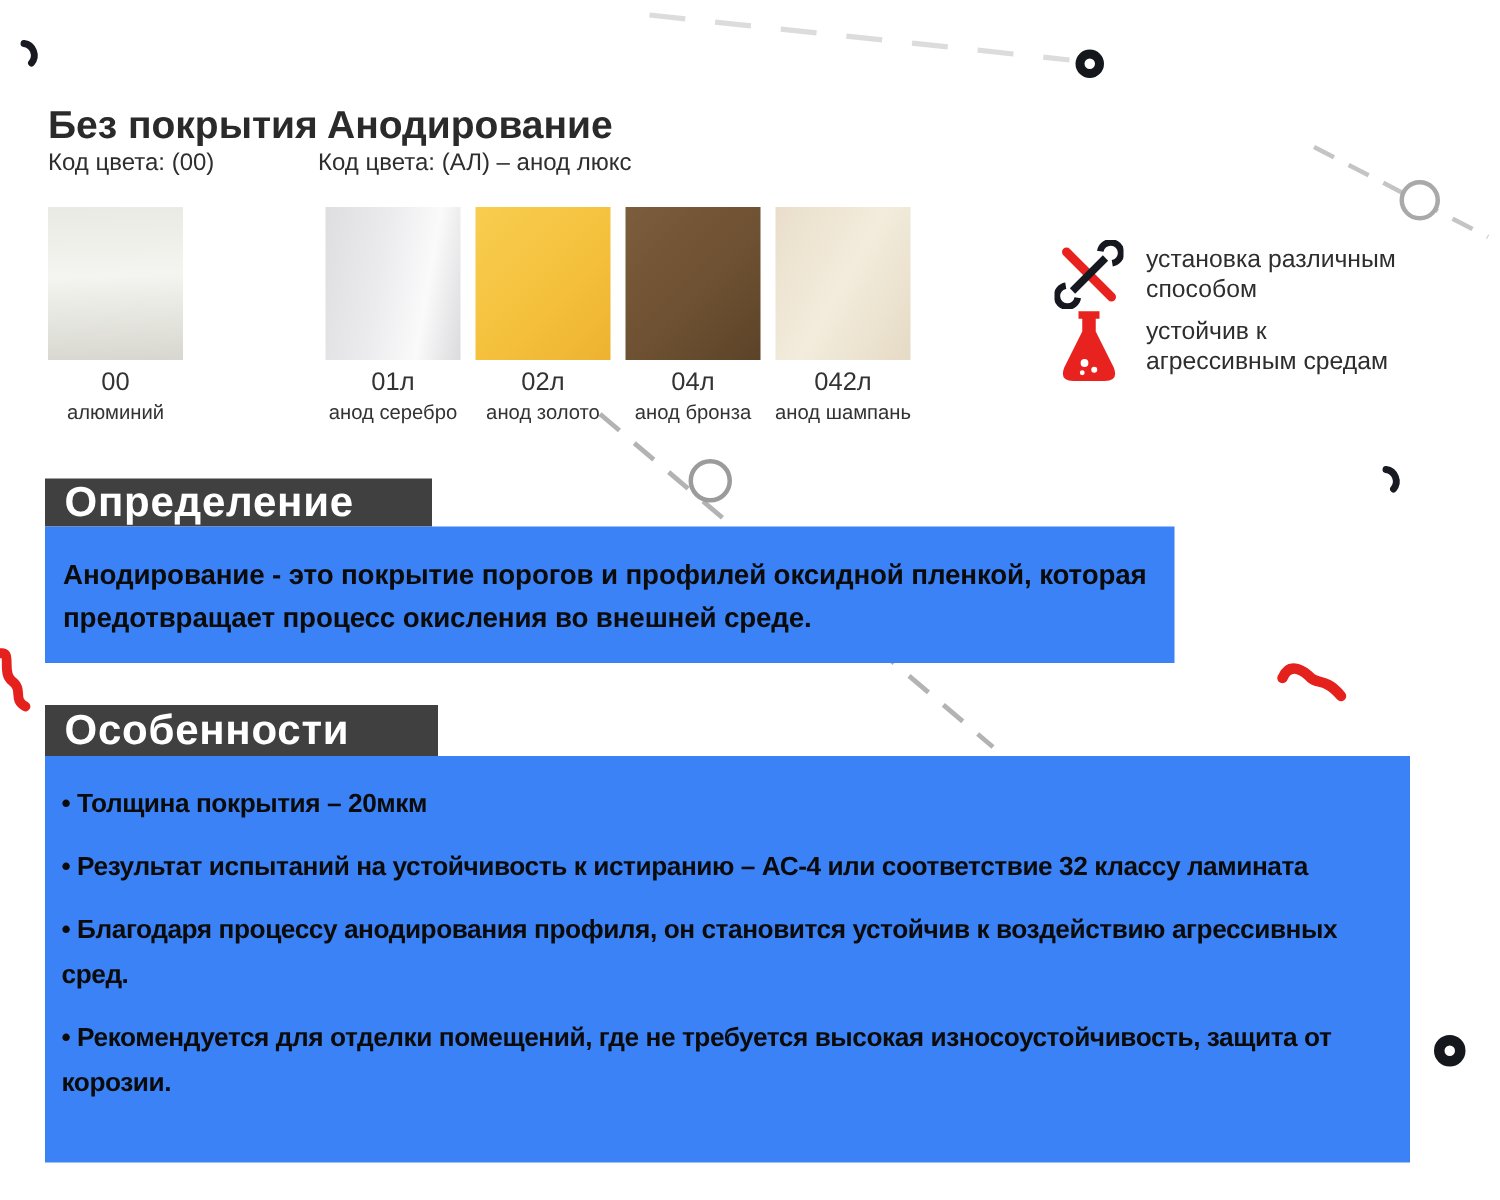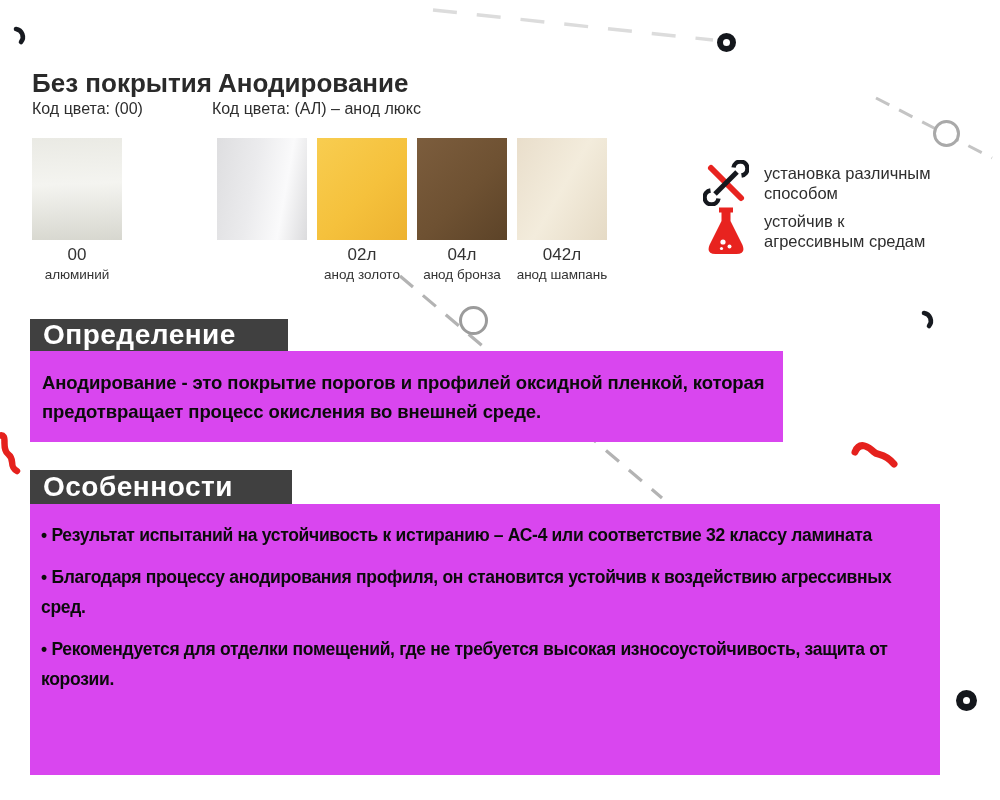--- a/index.html
+++ b/index.html
@@ -39,21 +39,21 @@
   .legend-label{font-size:16.5px;line-height:20px;color:#2e2e2e}
   #legend-water  .legend-label{width:200px}
   #legend-install .legend-label{width:188px}
   #legend-chem   .legend-label{width:176px}
 
   
   .redbar{position:absolute;background:#404040;color:#fff;font-weight:bold;font-size:28px;
           letter-spacing:.5px;padding-left:13px;display:flex;align-items:center}
   #bar-def {left:30px;top:319px;width:258px;height:32px}
   #bar-feat{left:30px;top:470px;width:262px;height:34px}
-  .graybox{position:absolute;background:#d946ef;color:#0b0b0b;font-weight:bold}
+  .graybox{position:absolute;background:#3b82f6;color:#0b0b0b;font-weight:bold}
   #box-def {left:30px;top:351px;width:753px;height:91px;padding:17px 16px 0 12px;
             font-size:18.5px;line-height:29px;letter-spacing:-.1px}
   #box-feat{left:30px;top:504px;width:910px;height:271px;padding:16px 8px 0 11px;
             font-size:17.5px;line-height:30px;letter-spacing:-.3px}
   .bullet{margin-bottom:12px}
   .bullet::before{content:"• "}
 
   
   .decor{position:absolute;pointer-events:none}
   .donut{position:absolute;border-radius:50%;background:#fff;border:6px solid #14171c}
@@ -105,20 +105,24 @@
 
   <div class="swatch" id="sw0">
     <div class="chip chip-00"></div>
     <div class="swlabel">
       <div class="swcode">00</div>
       <div class="swname">алюминий</div>
     </div>
   </div>
   <div class="swatch" id="sw1">
     <div class="chip chip-01"></div>
+    <div class="swlabel">
+      <div class="swcode">01л</div>
+      <div class="swname">анод серебро</div>
+    </div>
   </div>
   <div class="swatch" id="sw2">
     <div class="chip chip-02"></div>
     <div class="swlabel">
       <div class="swcode">02л</div>
       <div class="swname">анод золото</div>
     </div>
   </div>
   <div class="swatch" id="sw3">
     <div class="chip chip-04"></div>
@@ -156,18 +160,19 @@
       </svg>
     </span>
     <span class="legend-label">устойчив к агрессивным средам</span>
   </div>
 
   <div class="redbar" id="bar-def">Определение</div>
   <div class="graybox" id="box-def">Анодирование - это покрытие порогов и профилей оксидной пленкой, которая предотвращает процесс окисления во внешней среде.</div>
 
   <div class="redbar" id="bar-feat">Особенности</div>
   <div class="graybox" id="box-feat">
+    <div class="bullet">Толщина покрытия – 20мкм</div>
     <div class="bullet">Результат испытаний на устойчивость к истиранию – АС-4 или соответствие 32 классу ламината</div>
     <div class="bullet">Благодаря процессу анодирования профиля, он становится устойчив к воздействию агрессивных сред.</div>
     <div class="bullet">Рекомендуется для отделки помещений,  где не требуется высокая износоустойчивость, защита от корозии.</div>
   </div>
 
 </div>
 
 </body></html>

